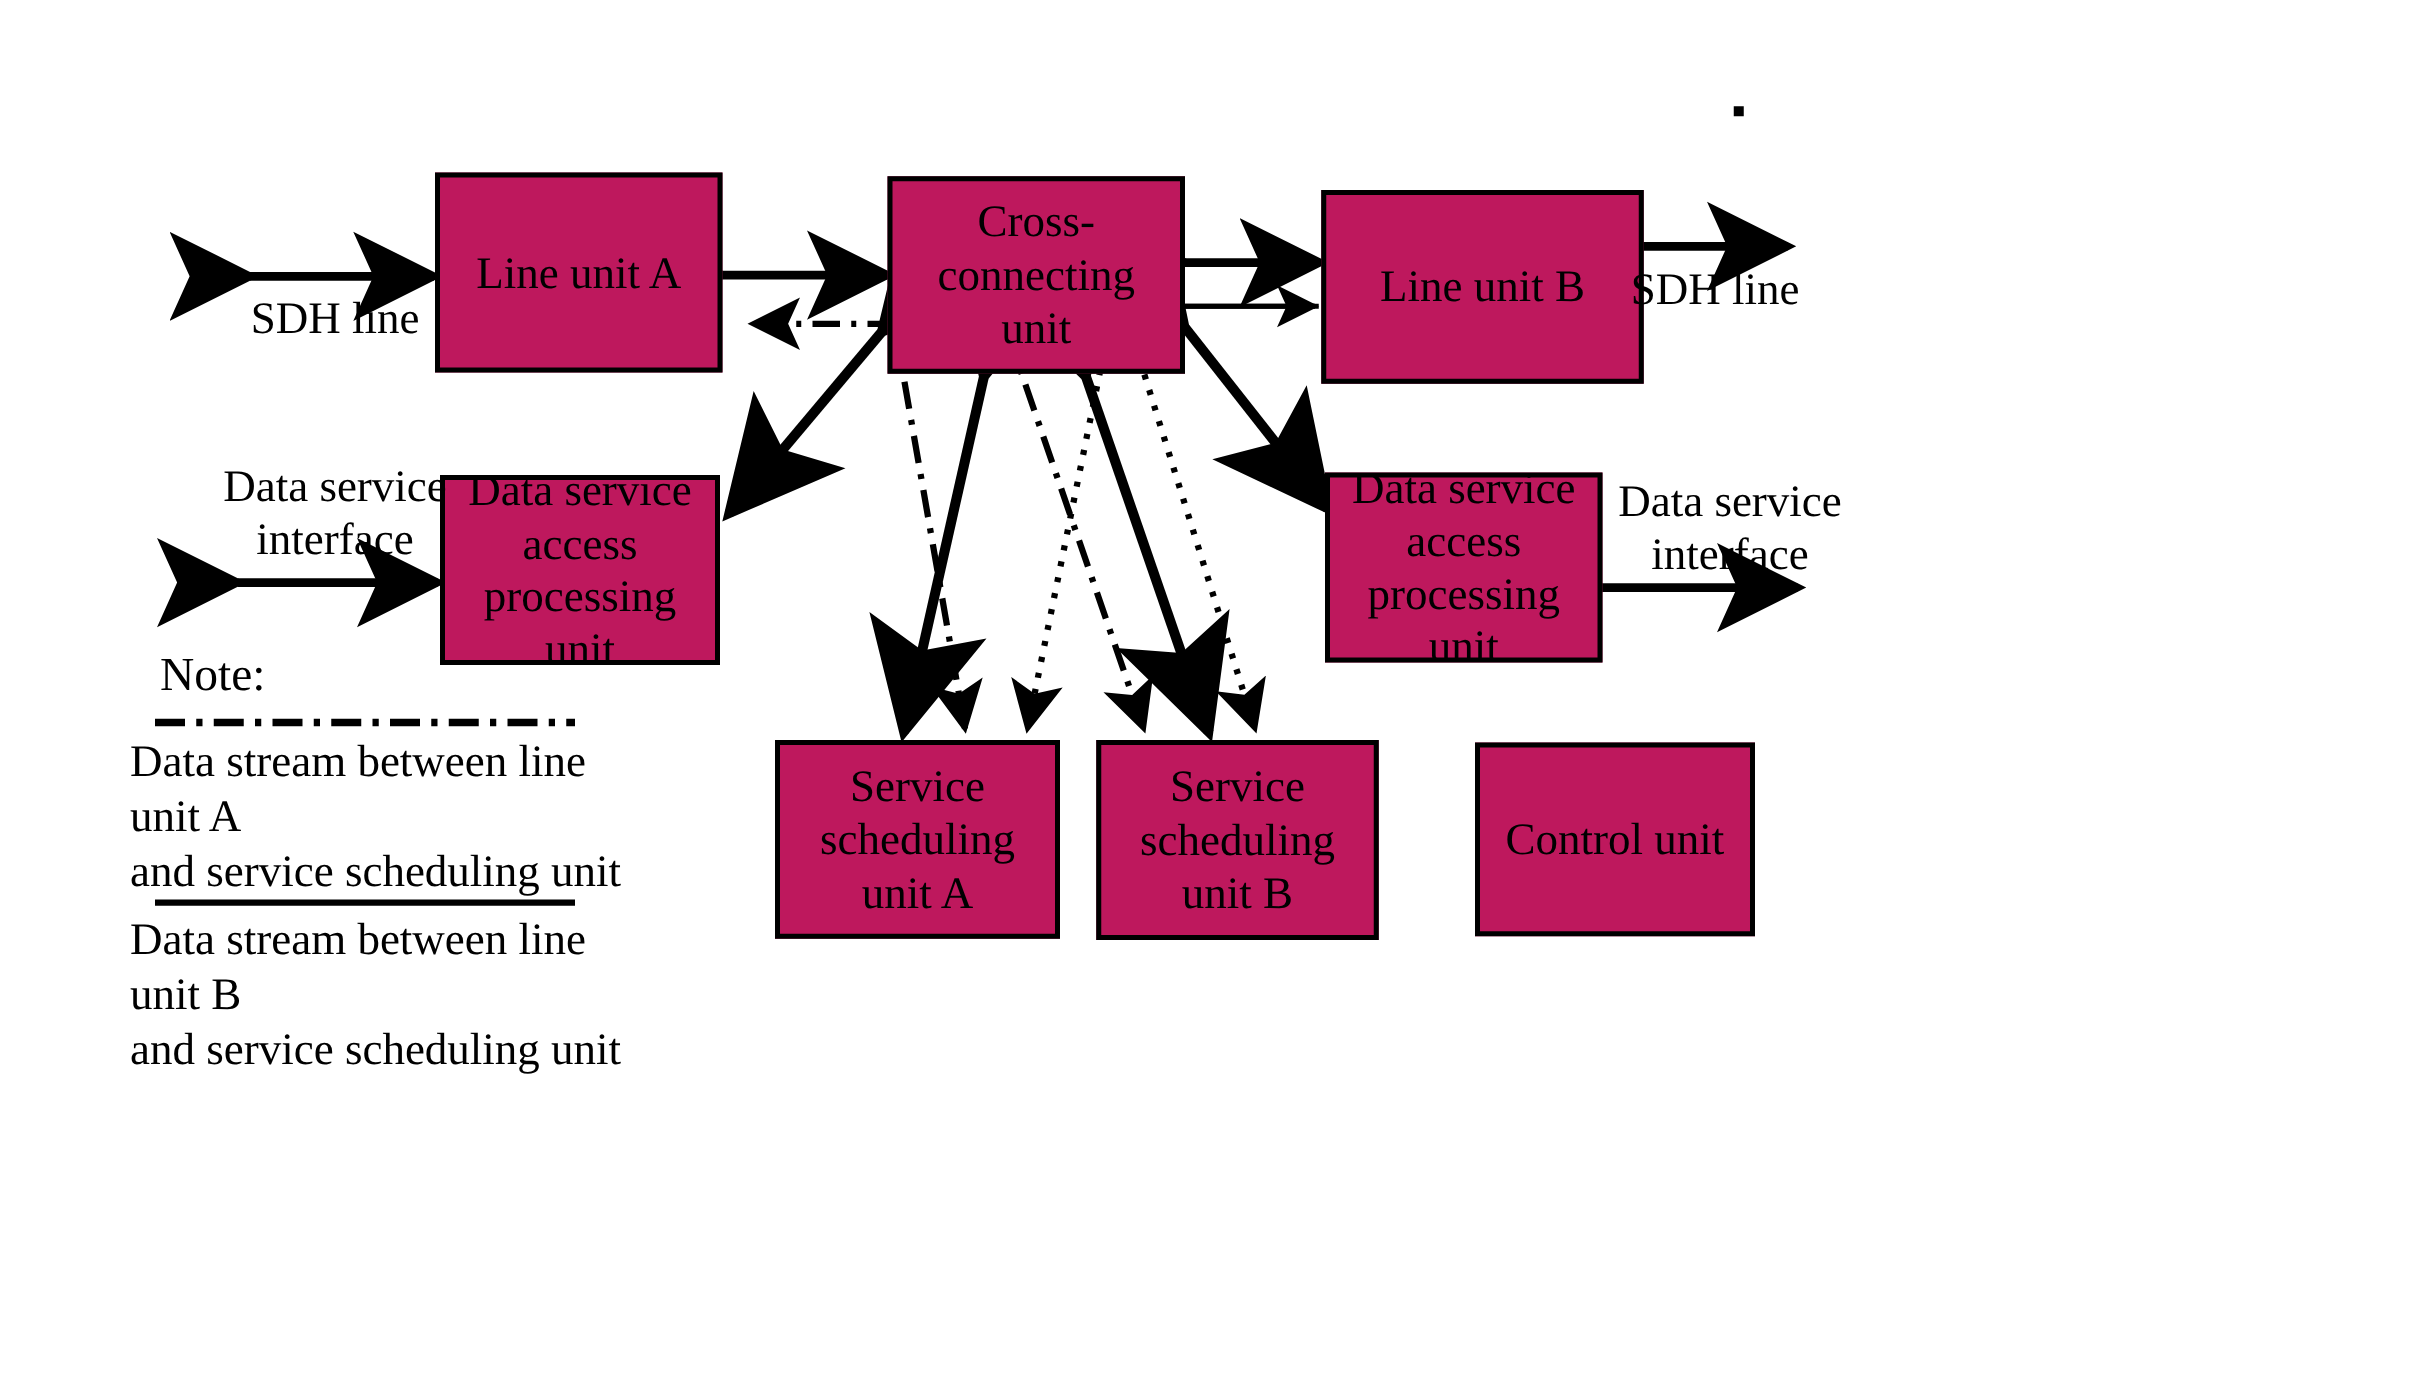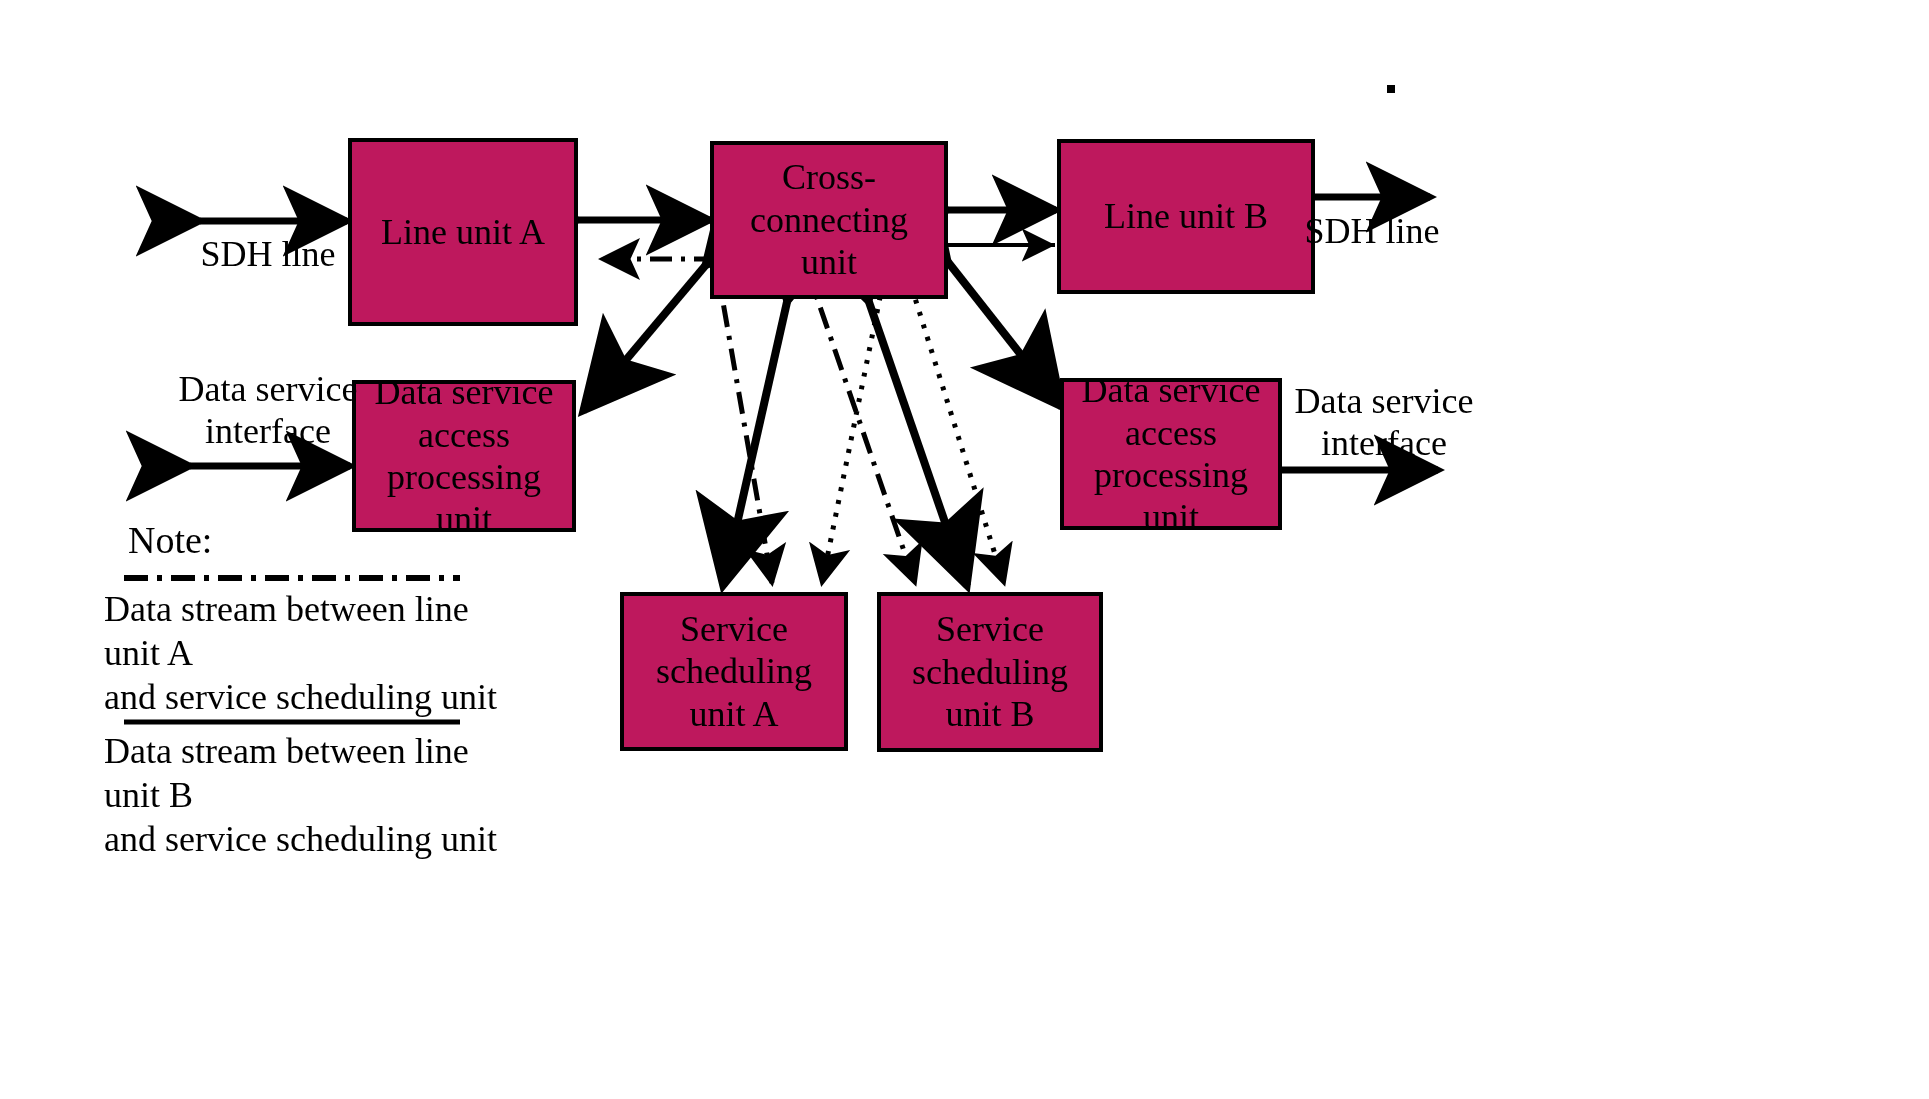--- a/index.html
+++ b/index.html
@@ -164,32 +164,32 @@
     <g>
       <line x1="124" y1="578" x2="460" y2="578" stroke="#000" stroke-width="6" stroke-dasharray="24 9 5 9"></line>
     </g>
     <g>
       <line x1="124" y1="722" x2="460" y2="722" stroke="#000" stroke-width="5"></line>
     </g>
   </svg>
 
   <div class="dot-artifact" style="left:1387px; top:85px;"></div>
 
-  <div class="box" style="left:348px; top:138px; width:230px; height:188px;">
+  <div class="box" style="left:348px; top:138px; width:230px; height:160px;">
     <span class="inner">Line
 unit A</span>
   </div>
 
   <div class="box" style="left:710px; top:141px; width:238px; height:158px;">
     <span class="inner">Cross-
 connecting
 unit</span>
   </div>
 
-  <div class="box" style="left:1057px; top:139px; width:258px; height:155px;justify-content:center;">
+  <div class="box" style="left:1057px; top:152px; width:258px; height:155px;justify-content:center;">
     <span class="inner">Line unit B</span>
   </div>
 
   <div class="box" style="left:352px; top:380px; width:224px; height:152px;">
     <span class="inner">Data service
 access
 processing unit</span>
   </div>
 
   <div class="box" style="left:1060px; top:378px; width:222px; height:152px;">
@@ -203,20 +203,23 @@
 scheduling
 unit A</span>
   </div>
 
   <div class="box" style="left:877px; top:592px; width:226px; height:160px;">
     <span class="inner">Service
 scheduling
 unit B</span>
   </div>
 
+  <div class="box" style="left:1180px; top:594px; width:224px; height:155px;">
+    <span class="inner">Control unit</span>
+  </div>
 
   <div class="lbl" style="left:188px; top:233px; width:160px;">SDH line</div>
 
   <div class="lbl" style="left:1292px; top:210px; width:160px;">SDH line</div>
 
   <div class="lbl" style="left:178px; top:368px; width:180px;">Data service
 interface</div>
 
   <div class="lbl" style="left:1294px; top:380px; width:180px;">Data service
 interface</div>

